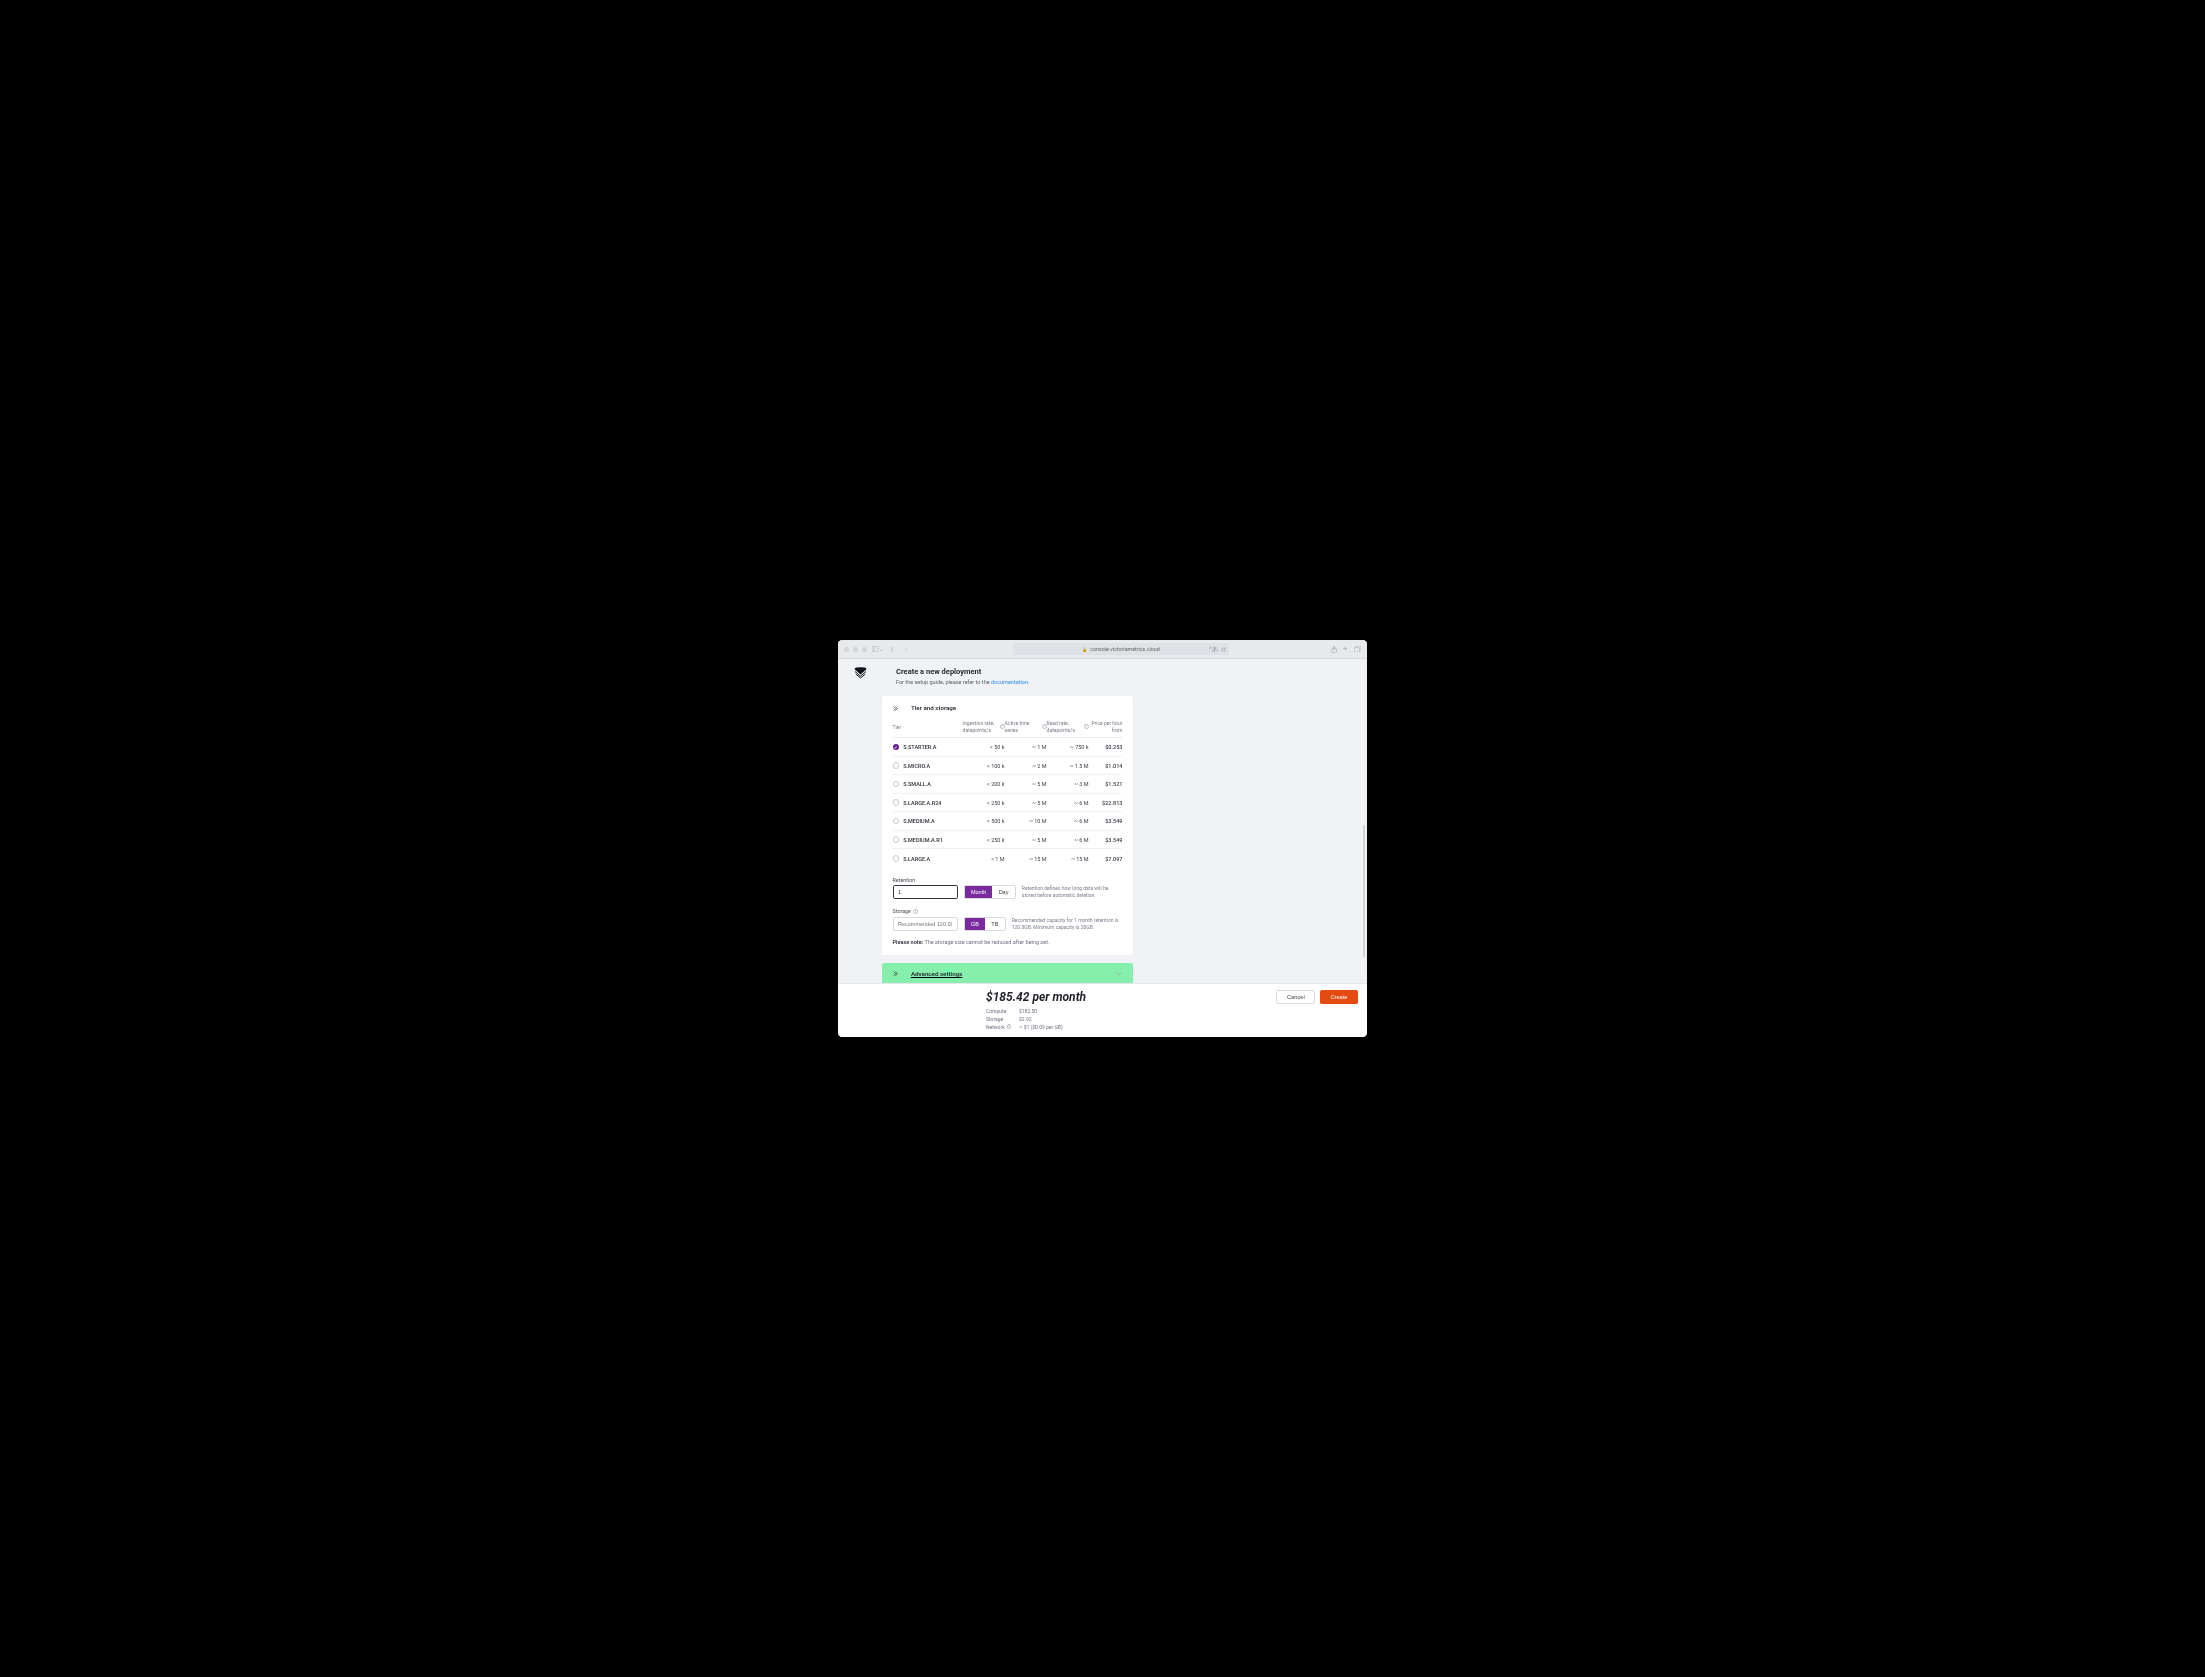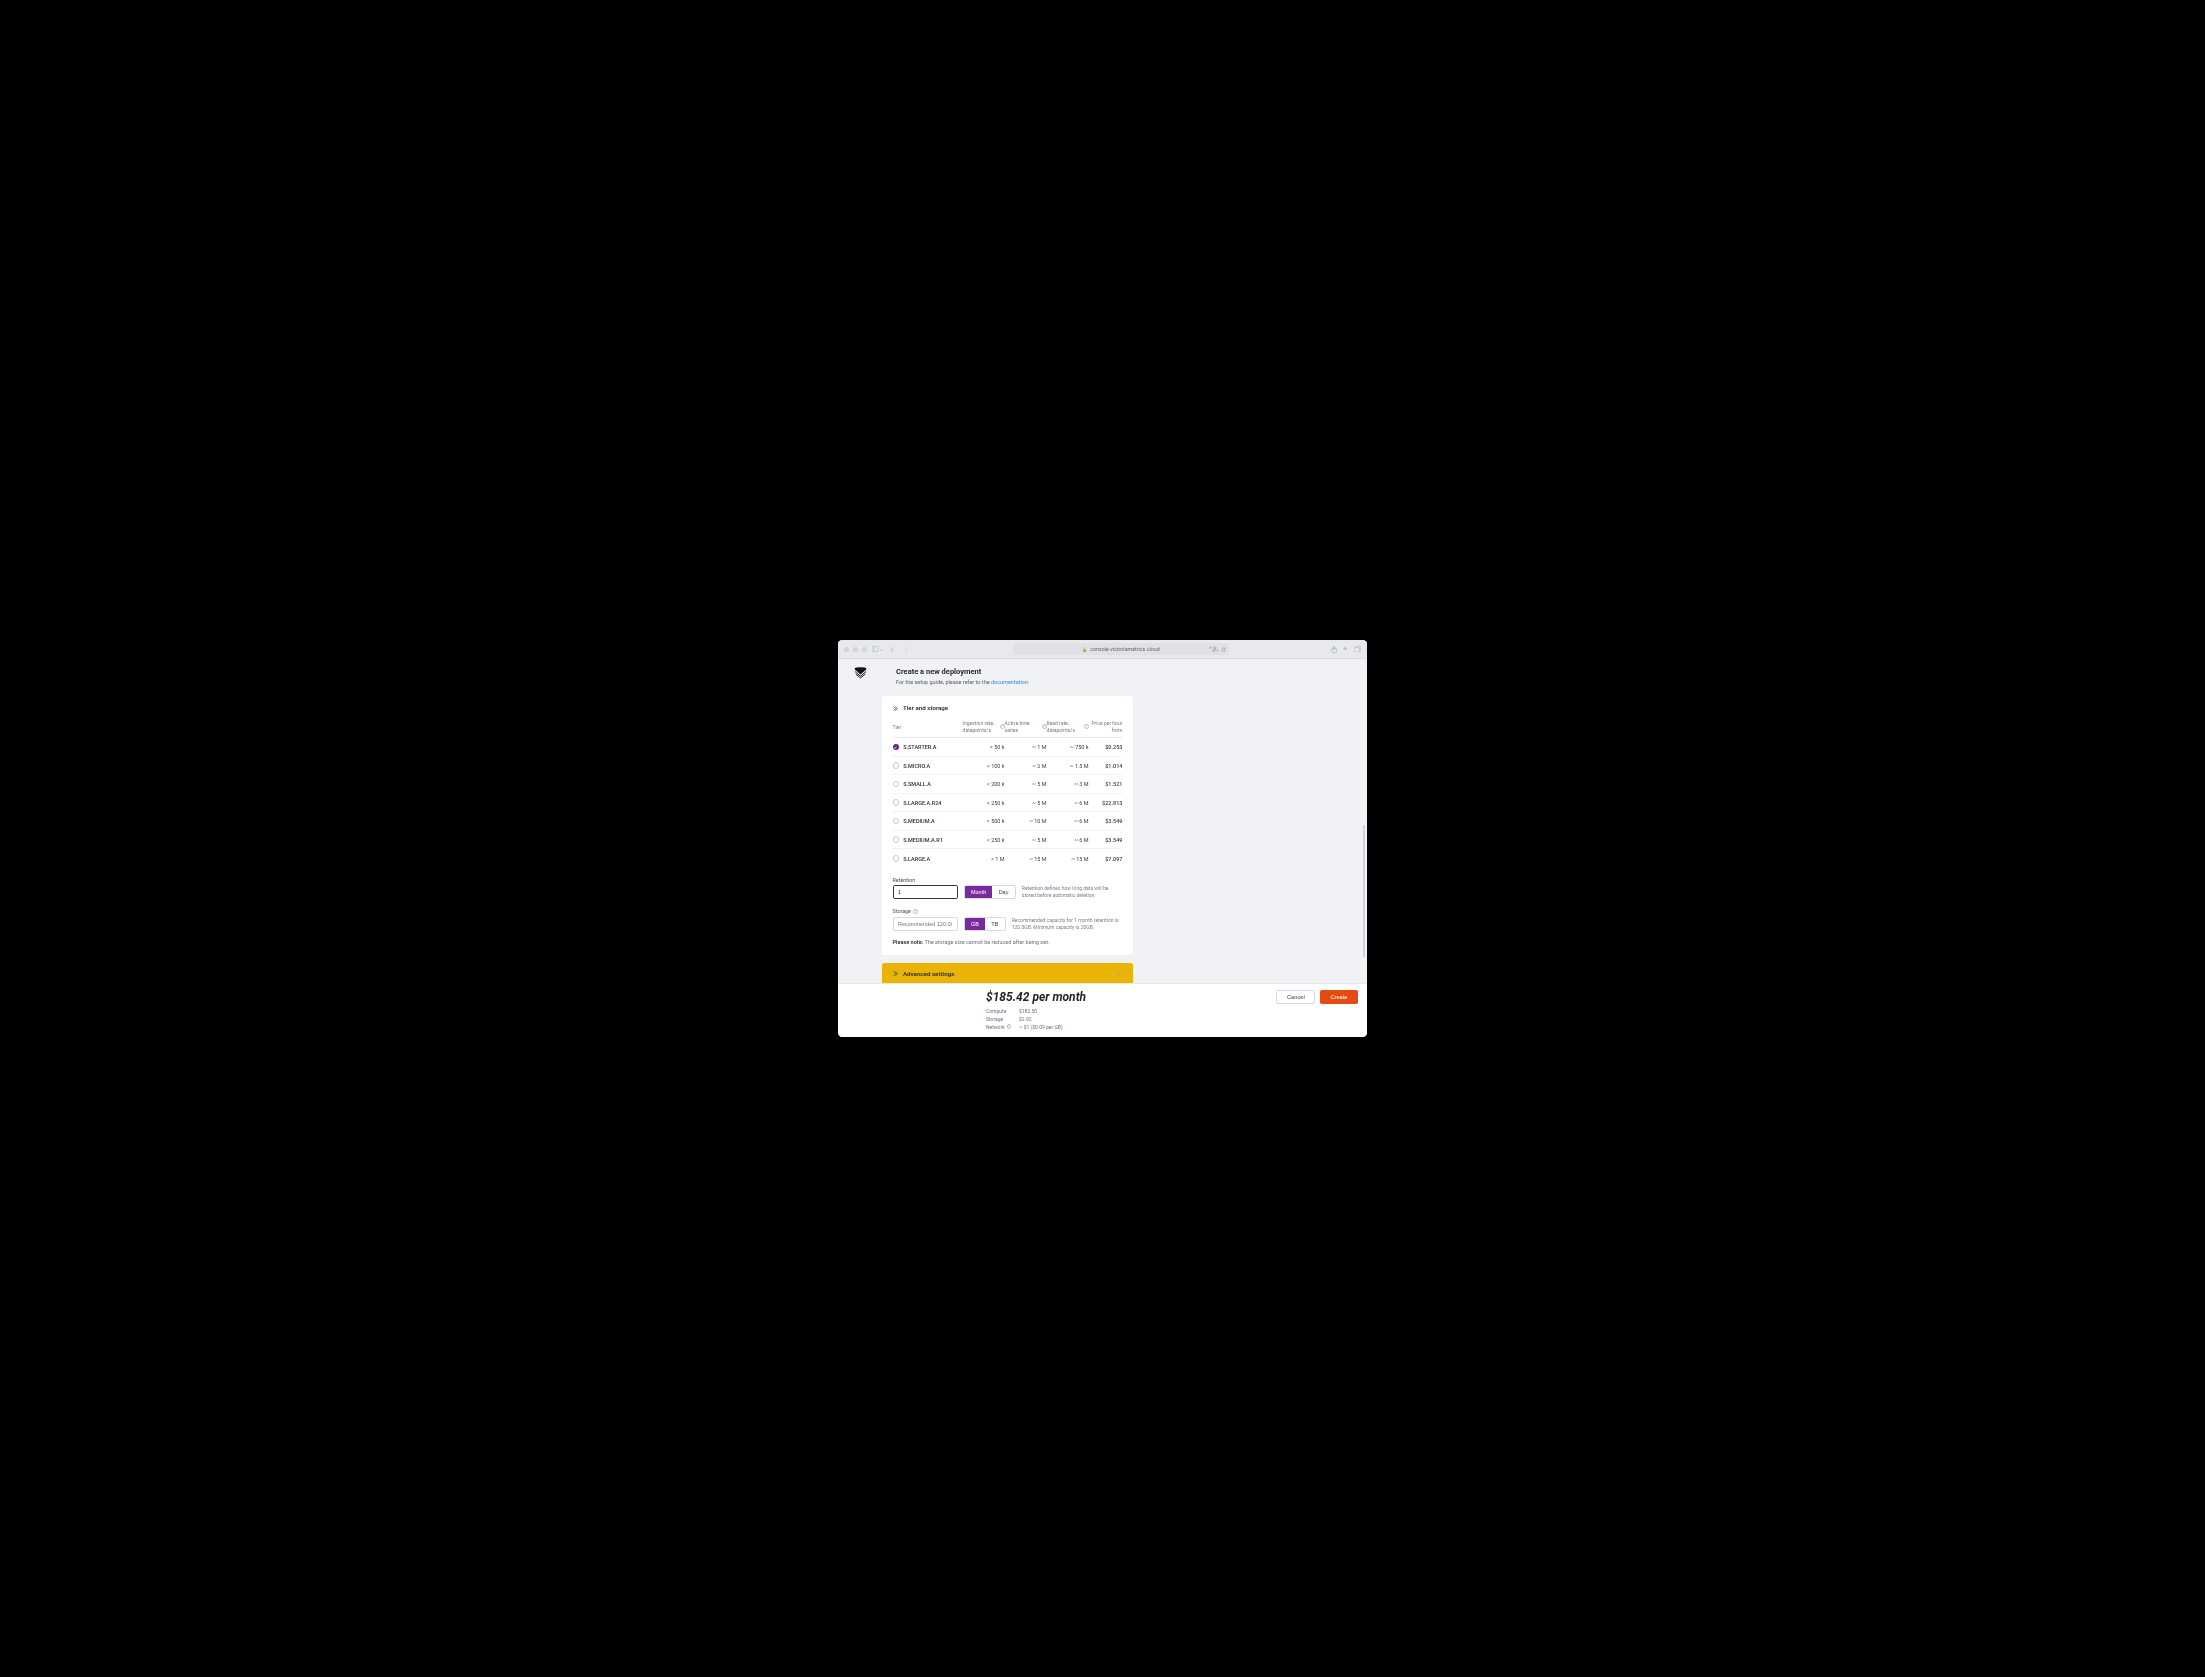--- a/index.html
+++ b/index.html
@@ -91,21 +91,21 @@
 
   .card {
     background:#fff;
     border-radius:2.6px;
     margin-top: 10.6px;
     width: 251px;
     padding: 8.8px 0 10.6px 0;
     box-shadow: 0 0 0 0.4px rgba(0,0,0,0.02);
   }
   .section-h {
-    display:flex; align-items:center; gap:5px;
+    display:flex; align-items:center; gap:13px;
     font-size:6.2px; font-weight:600; color:#2a2d35; padding: 0 10.6px;
   }
   .chev-dbl {
     display:inline-flex;
   }
   .chev-dbl svg{width:5.3px;height:5.3px;}
 
   
   .tier-table {
     margin-top: 8px;
@@ -161,22 +161,22 @@
     border:none;background:#fff;padding:0 6.2px;font-size:5.5px;color:#3a3e48;cursor:pointer;
   }
   .seg button.sel{background:#792a9f;color:#fff;}
   .help-text{font-size:5px;color:#7b8090;line-height:1.45;flex:1;}
   .row-align{display:flex;gap:6.2px;align-items:center;}
   .note{font-size:5.5px;color:#6c7180;padding:0 10.6px;margin-top:7px;}
   .note b{color:#2d313a;font-weight:600;}
 
   
   .adv-card{
-    background:#eab308;border-radius:2.6px;width:251px;padding:7px 10.6px;margin-top:8px;
-    display:flex;align-items:center;justify-content:space-between;
+    background:#86efac;border-radius:2.6px;width:251px;padding:7px 10.6px;margin-top:8px;
+    display:flex;align-items:center;justify-content:space-between;text-decoration:underline;
   }
   .chev-down{color:#8b8f98;}
 
   
   .footer{
     background:#fff;
     border-top:0.4px solid #e6e7eb;
     display:flex;
     align-items:flex-start;
   }

